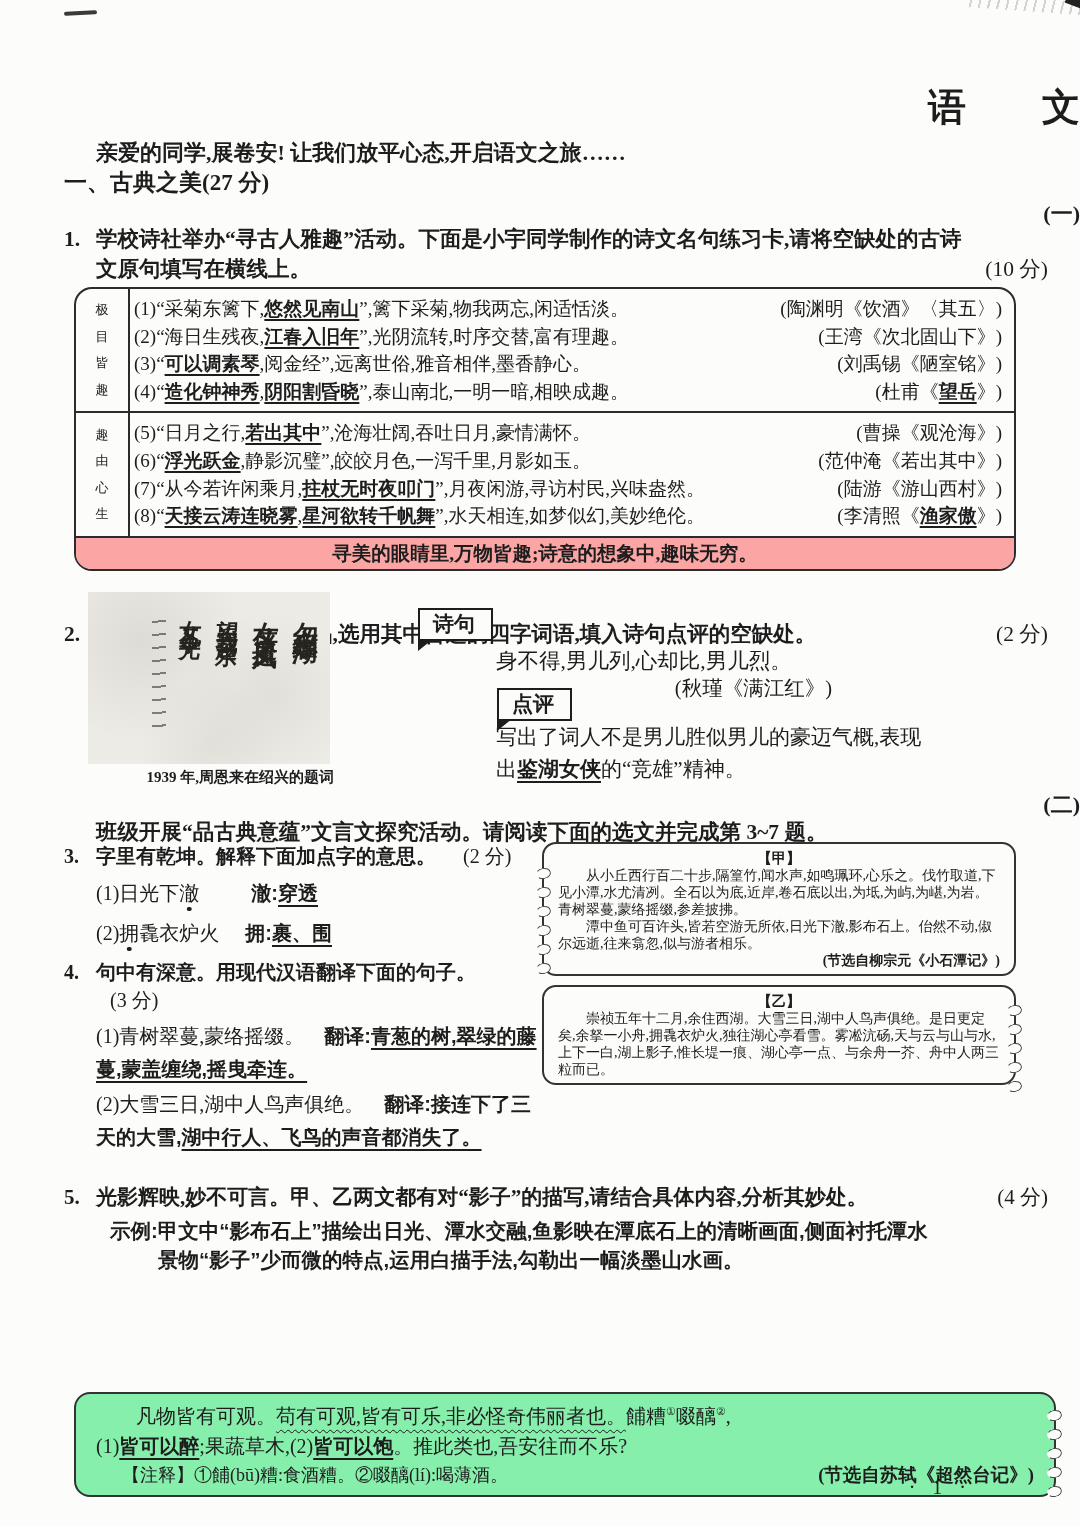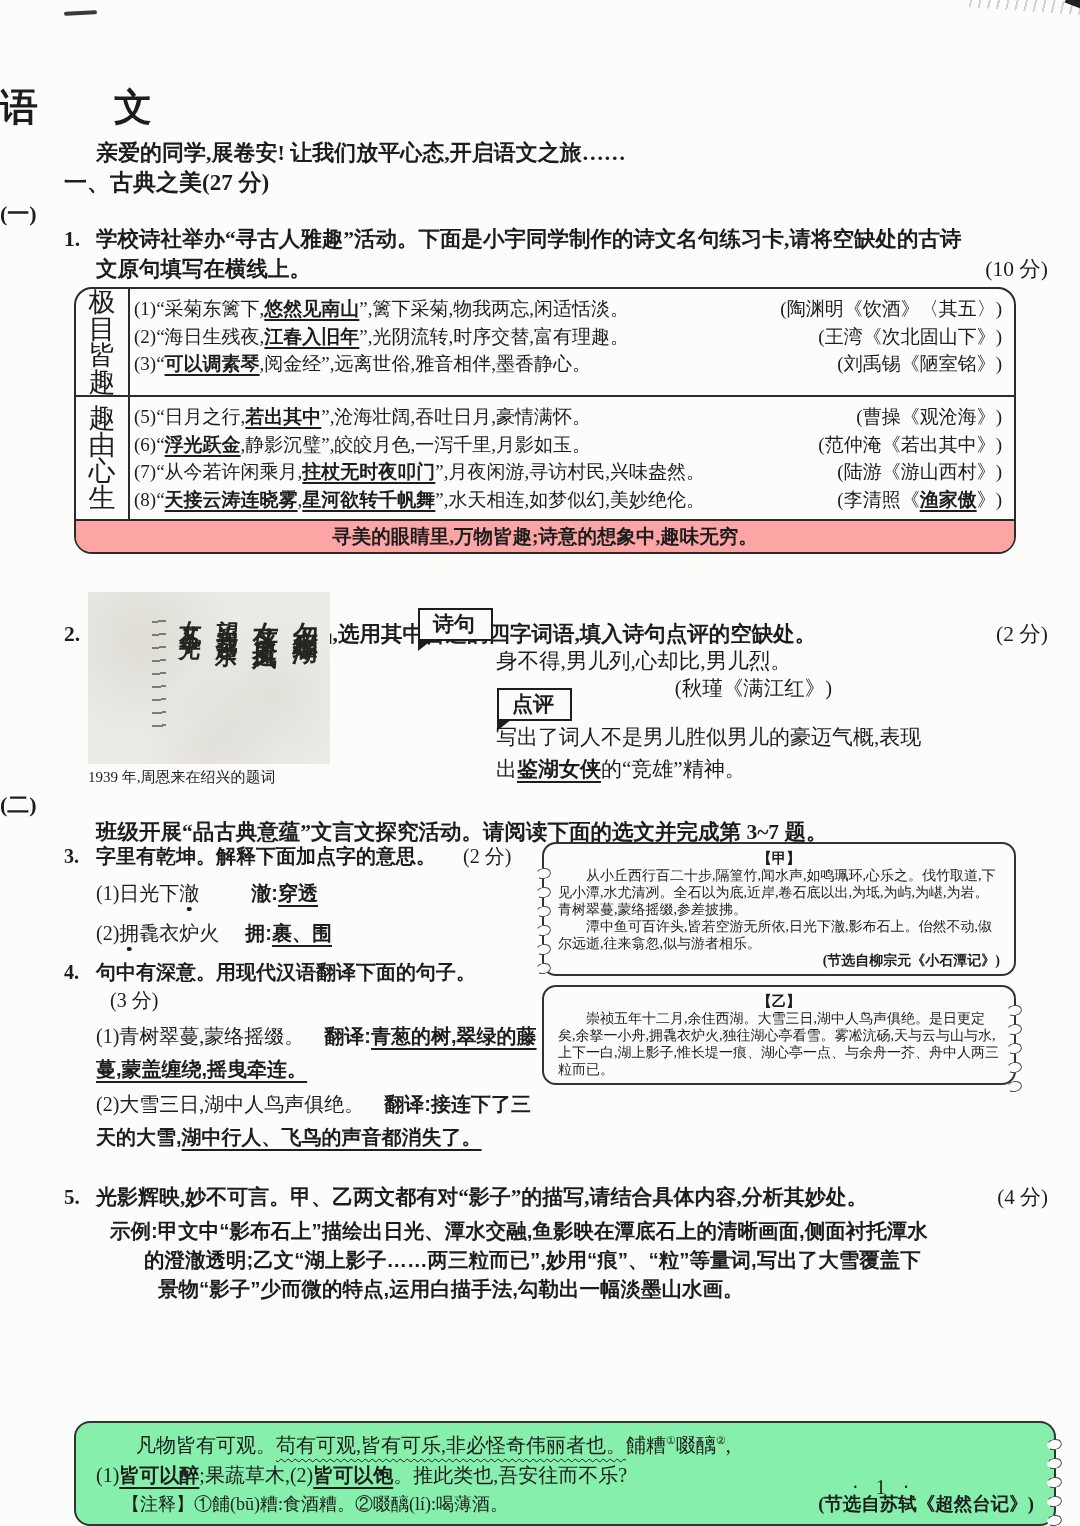--- a/index.html
+++ b/index.html
@@ -1,19 +1,19 @@
 <!DOCTYPE html>
 <html><head>
 <meta charset="utf-8">
 <style>
   html,body{margin:0;padding:0;background:#e8e8e8;}
   .page{position:relative;width:1080px;height:1526px;margin:0 auto;background:#fcfcfa;
         color:#1d1d1d;font-family:"Liberation Serif","DejaVu Serif",serif;overflow:hidden;}
   .abs{position:absolute;}
-  .center{text-align:left;}
+  .center{text-align:right;}
   
   .ans{font-family:"Liberation Sans","DejaVu Sans",sans-serif;font-weight:700;
        text-decoration:underline;text-decoration-thickness:1.7px;text-underline-offset:5px;}
   .ansnl{font-family:"Liberation Sans","DejaVu Sans",sans-serif;font-weight:700;}
   .anslabel{font-family:"Liberation Sans","DejaVu Sans",sans-serif;font-weight:700;}
   .qtext{font-weight:600;}
   .score{font-weight:400;white-space:nowrap;}
   
   .du{position:relative;}
   .du::after{content:"";position:absolute;left:50%;bottom:-7px;transform:translateX(-50%);
@@ -23,21 +23,21 @@
   
   .qblock{padding-left:32px;position:relative;}
   .qnum{position:absolute;left:0;top:0;font-weight:600;}
   .qhead{display:flex;}
   .qhead .score{margin-left:auto;}
   
   .card{border:2.2px solid #2b2b2b;border-radius:18px;background:#fcfcfa;}
   .crow{display:grid;grid-template-columns:54px 1fr;}
   .crow1{border-bottom:2px solid #2b2b2b;}
   .vlabel{width:1.05em;margin:0 auto;word-break:break-all;text-align:center;
-          font-size:27px;line-height:26.5px;align-self:center;}
+          font-size:13px;line-height:26.5px;align-self:center;}
   .vcell{border-right:2px solid #2b2b2b;display:flex;}
   .clines{padding:6px 12px 6px 4px;}
   .cline{display:flex;align-items:baseline;line-height:27.6px;font-size:19px;}
   .cline .lsrc{margin-left:auto;white-space:nowrap;padding-left:4px;}
   .card .ans{text-underline-offset:4px;}
   .cfooter{border-top:2px solid #2b2b2b;background:#fca5a5;border-radius:0 0 15px 15px;
            text-align:center;font-size:19.5px;font-weight:600;line-height:31px;}
   
   .blabel{display:inline-block;border:2px solid #1d1d1d;padding:0 16px 1px 13px;
           font-size:21px;font-weight:600;background:#fcfcfa;position:relative;line-height:28px;}
@@ -111,20 +111,24 @@
           <span class="lsrc">(陶渊明《饮酒》〈其五〉)</span>
         </div>
         <div class="cline">
           <span class="lmain"><span>(2)“海日生残夜,</span><span class="ans">江春入旧年</span><span>”,光阴流转,时序交替,富有理趣。</span></span>
           <span class="lsrc">(王湾《次北固山下》)</span>
         </div>
         <div class="cline">
           <span class="lmain"><span>(3)“</span><span class="ans">可以调素琴</span><span>,阅金经”,远离世俗,雅音相伴,墨香静心。</span></span>
           <span class="lsrc">(刘禹锡《陋室铭》)</span>
         </div>
+        <div class="cline">
+          <span class="lmain"><span>(4)“</span><span class="ans">造化钟神秀</span><span>,</span><span class="ans">阴阳割昏晓</span><span>”,泰山南北,一明一暗,相映成趣。</span></span>
+          <span class="lsrc"><span>(杜甫《</span><span class="ans">望岳</span><span>》)</span></span>
+        </div>
       </div>
     </div>
     <div class="crow">
       <div class="vcell">
         <div class="vlabel">趣由心生</div>
       </div>
       <div class="clines">
         <div class="cline">
           <span class="lmain"><span>(5)“日月之行,</span><span class="ans">若出其中</span><span>”,沧海壮阔,吞吐日月,豪情满怀。</span></span>
           <span class="lsrc">(曹操《观沧海》)</span>
@@ -155,21 +159,21 @@
   </div>
 
   <div class="abs" style="top:592px;left:88px;width:246px;">
     <div class="calliimg">
       <div class="ccol">勿忘鑑湖</div>
       <div class="ccol">女侠之遗风</div>
       <div class="ccol" style="font-size:22px;">望为我越东</div>
       <div class="ccol" style="font-size:22px;">女儿争光!</div>
       <div class="scribble"></div>
     </div>
-    <div class="center" style="font-size:15px;font-weight:400;margin-top:4px;white-space:nowrap;">1939 年,周恩来在绍兴的题词</div>
+    <div class="center" style="font-size:15px;font-weight:700;margin-top:4px;white-space:nowrap;">1939 年,周恩来在绍兴的题词</div>
   </div>
 
   <div class="abs" style="top:608px;left:418px;width:600px;height:180px;">
     <div class="abs blabel" style="top:0;left:0;">诗句</div>
     <div class="abs" style="top:38px;left:78px;font-size:21.5px;">身不得,男儿列,心却比,男儿烈。</div>
     <div class="abs" style="top:66px;left:0;width:414px;text-align:right;font-size:20.5px;">(秋瑾《满江红》)</div>
     <div class="abs blabel" style="top:80px;left:0;">点评</div>
     <div class="abs" style="top:114px;left:78px;width:434px;font-size:21px;line-height:31px;"><span>写出了词人不是男儿胜似男儿的豪迈气概,表现出</span><span class="ans">鉴湖女侠</span><span>的“竞雄”精神。</span></div>
   </div>
 
@@ -237,21 +241,20 @@
     </div>
   </div>
 
   <div class="abs qblock" style="top:1094px;left:64px;width:952px;font-size:21px;line-height:28px;">
     <span class="qnum">5.</span>
     <div class="qhead">
       <span class="qtext">光影辉映,妙不可言。甲、乙两文都有对“影子”的描写,请结合具体内容,分析其妙处。</span>
       <span class="score">(4 分)</span>
     </div>
     <div class="sample" style="margin:5px 0 0 14px;line-height:29px;font-size:20.5px;">示例:甲文中“影布石上”描绘出日光、潭水交融,鱼影映在潭底石上的清晰画面,侧面衬托潭水</div>
-    <div class="sample" style="margin-left:48px;line-height:29px;font-size:20.5px;">的澄澈透明;乙文“湖上影子……两三粒而已”,妙用“痕”、“粒”等量词,写出了大雪覆盖下</div>
     <div class="sample" style="margin-left:62px;line-height:29px;font-size:20.5px;">景物“影子”少而微的特点,运用白描手法,勾勒出一幅淡墨山水画。</div>
   </div>
 
   <div class="abs fanwu" style="top:1212px;left:74px;width:938px;">
     <div class="rings" style="right:-8px;top:16px;">
       <span class="ring"></span>
         <span class="ring"></span>
         <span class="ring"></span>
         <span class="ring"></span>
         <span class="ring"></span>

